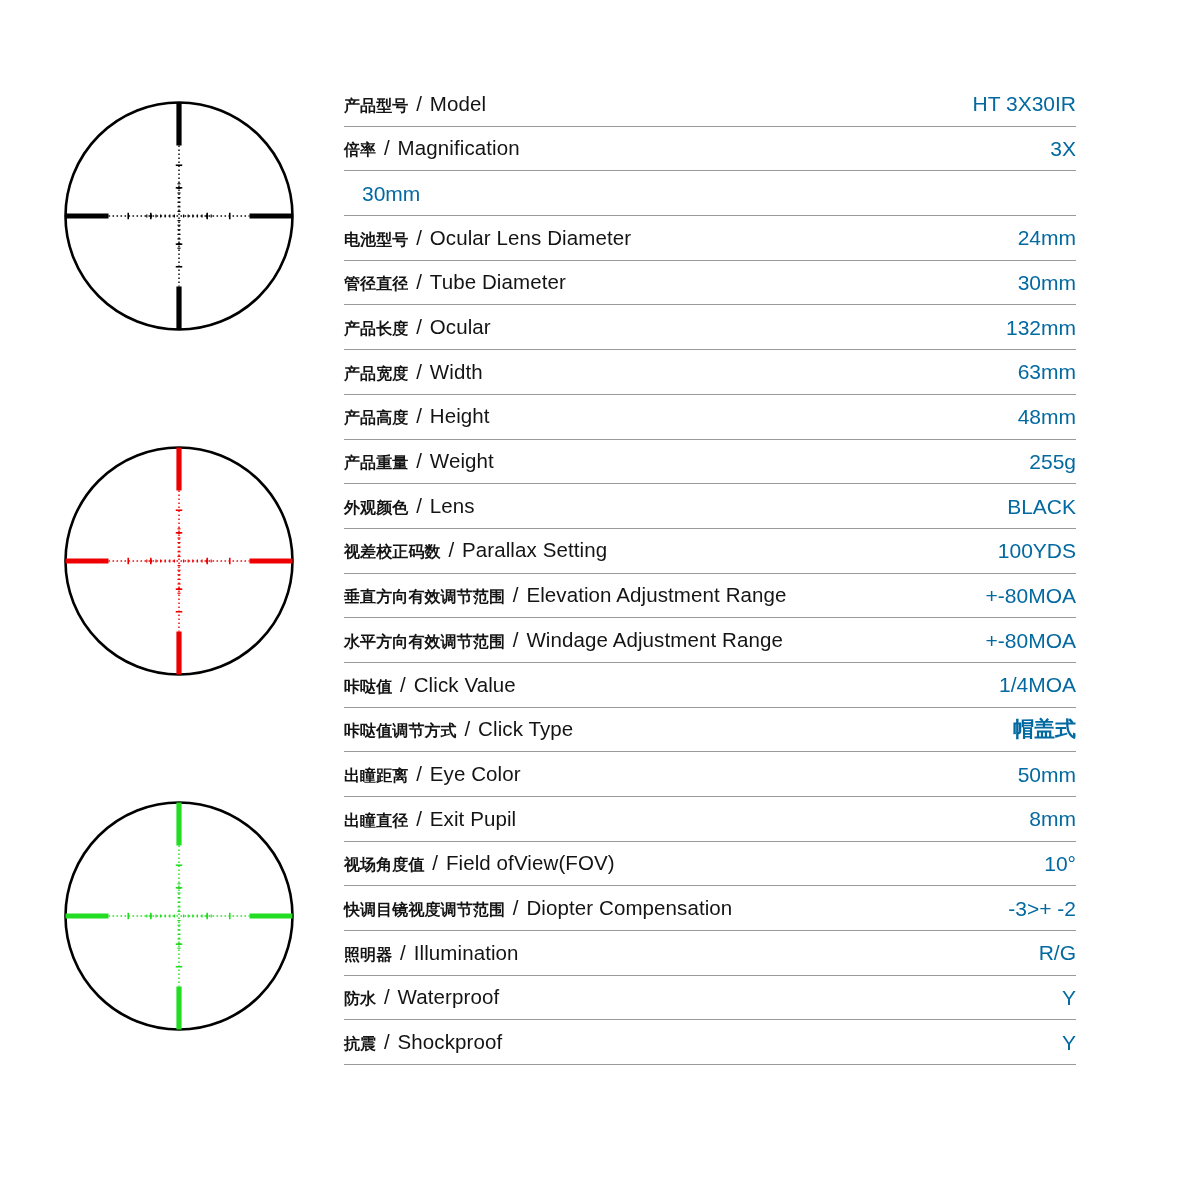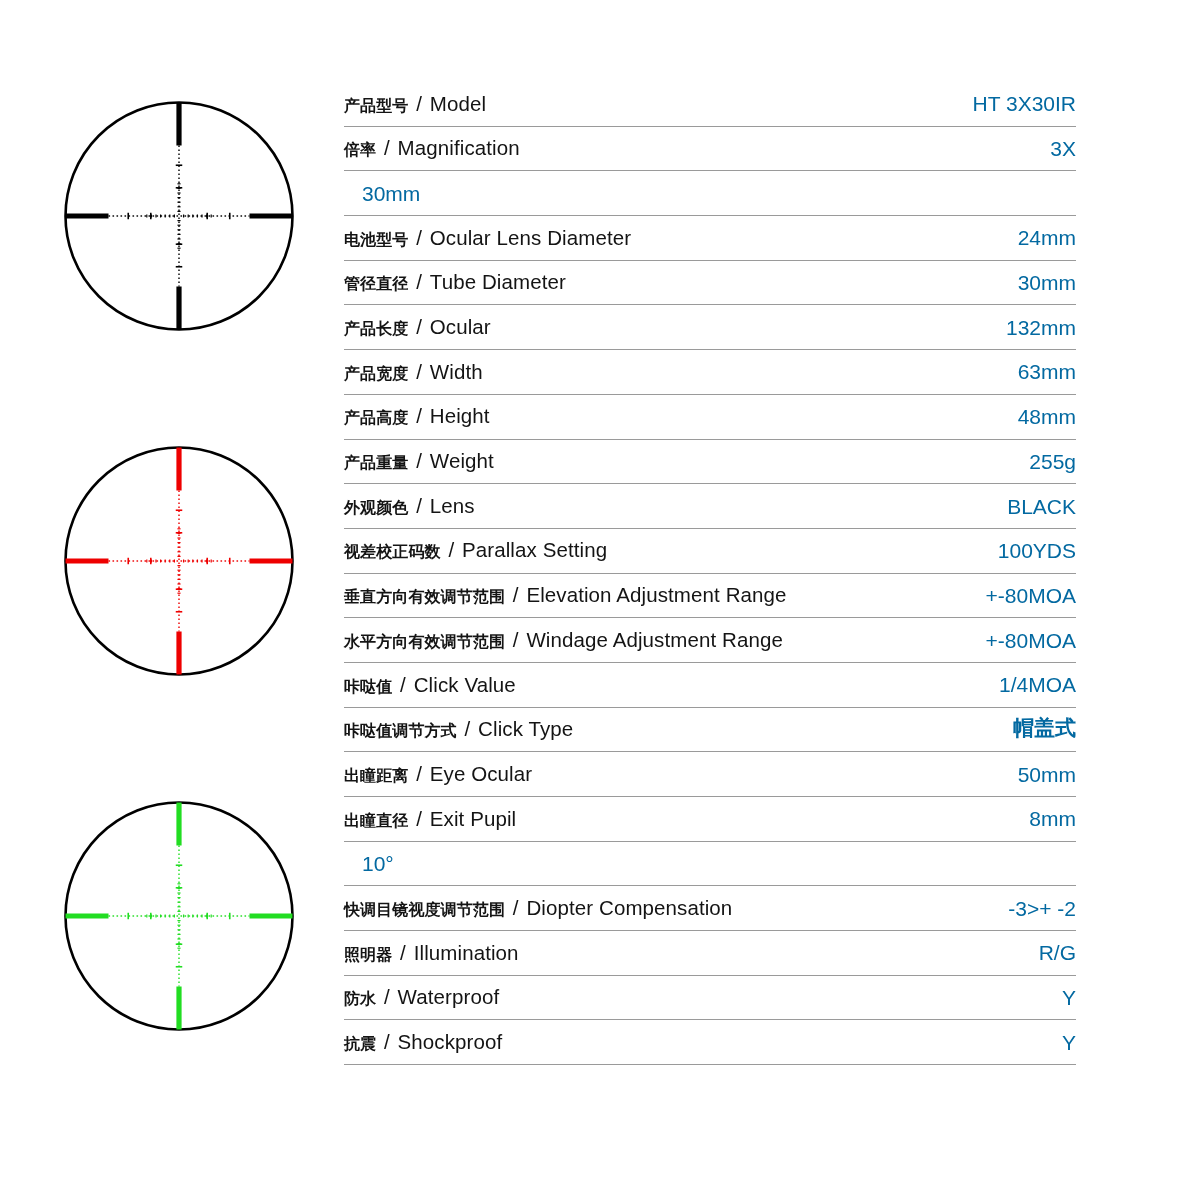--- a/index.html
+++ b/index.html
@@ -80,21 +80,21 @@
   }
   .spec-value {
     font-size: 21px;
     white-space: nowrap;
     text-align: right;
     color: #0369a1;
     line-height: 1;
     padding-left: 18px;
   }
   .spec-value.cnval {
-    font-family: Liberation Mono, monospace;
+    font-family: Liberation Serif, serif;
     font-weight: 600;
   }
 </style>
 </head>
 <body>
 
 <div class="page">
 
   <div class="reticle-column">
     <div class="reticle r1">
@@ -312,28 +312,29 @@
       </div>
       <div class="spec-row">
         <div class="spec-label"><span class="cn">咔哒值</span> <span class="sep">/</span> <span class="en">Click Value</span></div>
         <div class="spec-value">1/4MOA</div>
       </div>
       <div class="spec-row">
         <div class="spec-label"><span class="cn">咔哒值调节方式</span> <span class="sep">/</span> <span class="en">Click Type</span></div>
         <div class="spec-value cnval">帽盖式</div>
       </div>
       <div class="spec-row">
-        <div class="spec-label"><span class="cn">出瞳距离</span> <span class="sep">/</span> <span class="en">Eye Ocular</span></div>
+        <div class="spec-label"><span class="cn">出瞳距离</span> <span class="sep">/</span> <span class="en">Eye Color</span></div>
         <div class="spec-value">50mm</div>
       </div>
       <div class="spec-row">
         <div class="spec-label"><span class="cn">出瞳直径</span> <span class="sep">/</span> <span class="en">Exit Pupil</span></div>
         <div class="spec-value">8mm</div>
       </div>
       <div class="spec-row">
+        <div class="spec-label"><span class="cn">视场角度值</span> <span class="sep">/</span> <span class="en">Field ofView(FOV)</span></div>
         <div class="spec-value">10°</div>
       </div>
       <div class="spec-row">
         <div class="spec-label"><span class="cn">快调目镜视度调节范围</span> <span class="sep">/</span> <span class="en">Diopter Compensation</span></div>
         <div class="spec-value">-3&gt;+ -2</div>
       </div>
       <div class="spec-row">
         <div class="spec-label"><span class="cn">照明器</span> <span class="sep">/</span> <span class="en">Illumination</span></div>
         <div class="spec-value">R/G</div>
       </div>

